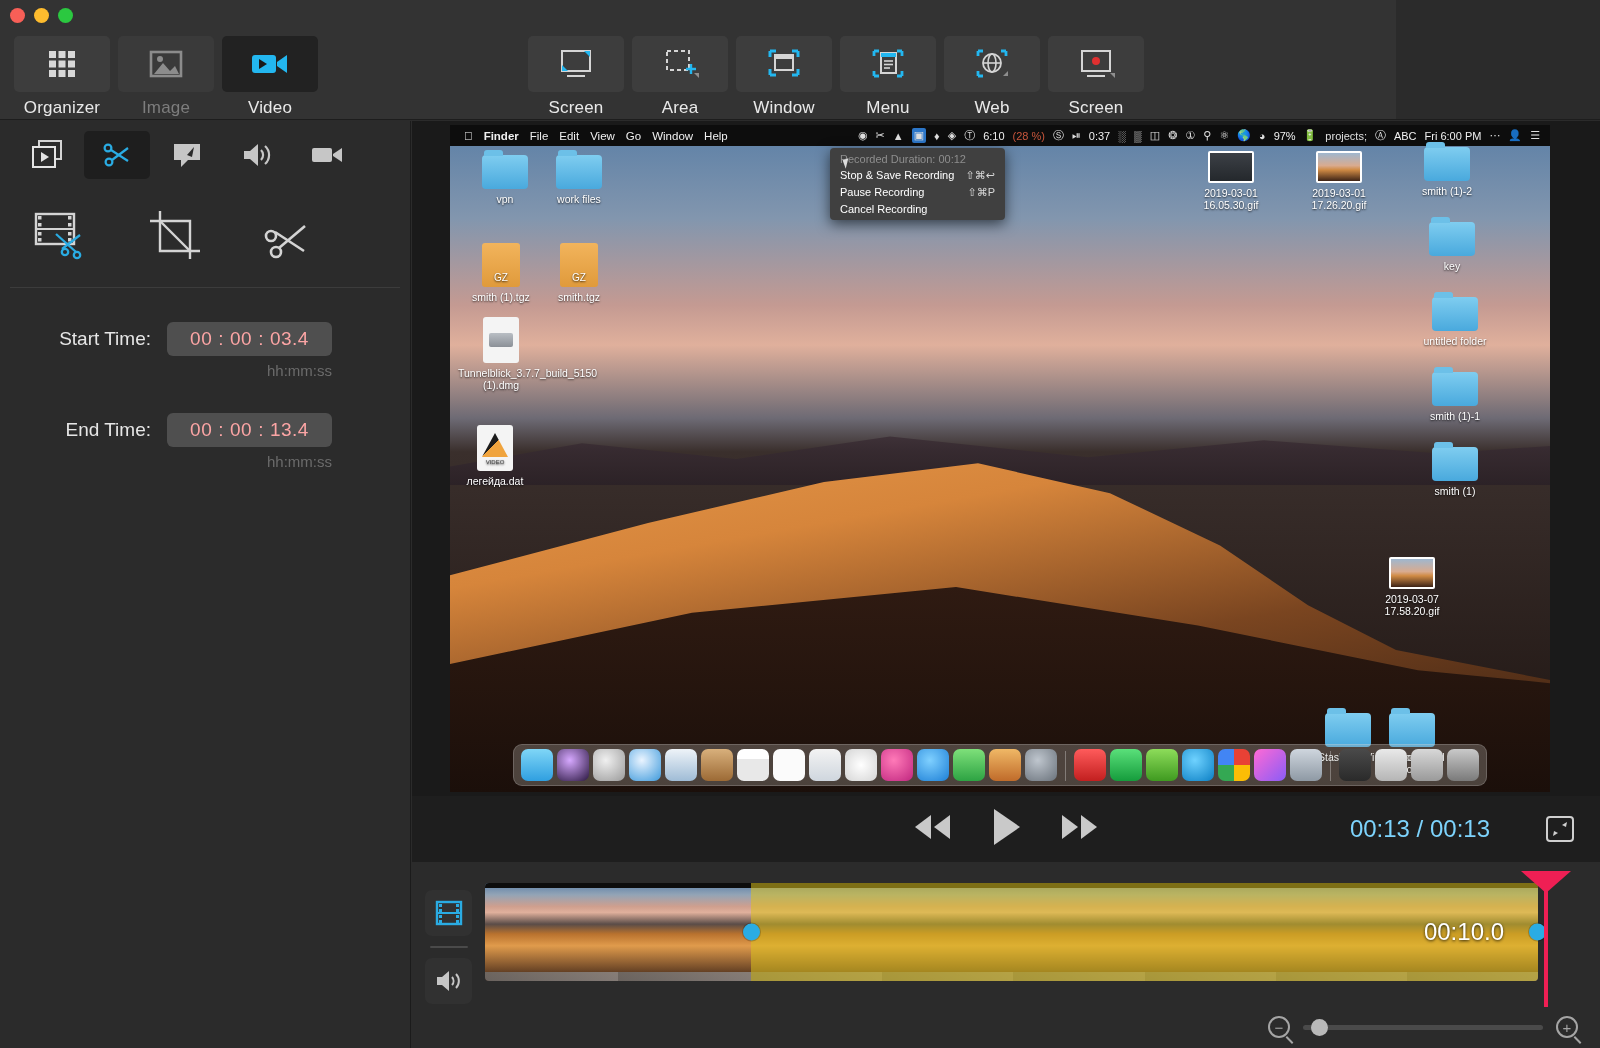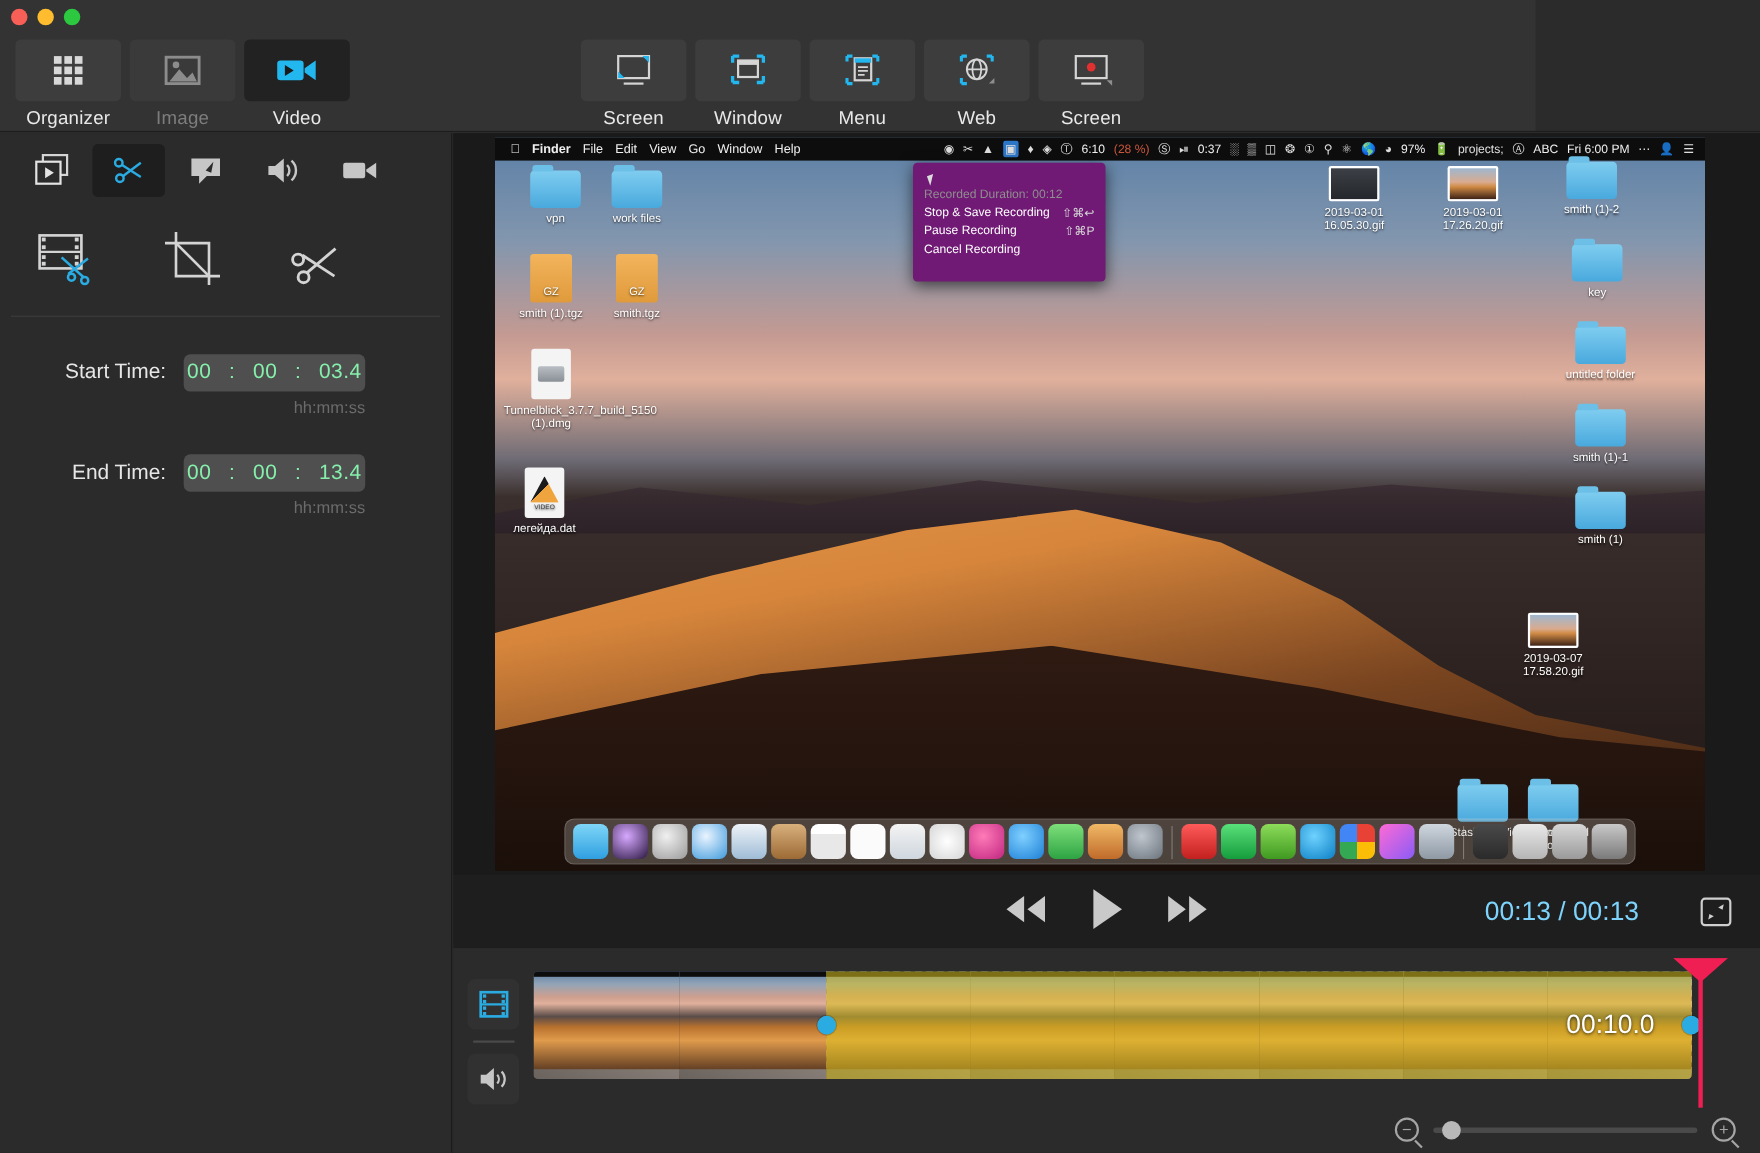--- a/index.html
+++ b/index.html
@@ -33,22 +33,22 @@
   .tabrow { display:flex; align-items:center; gap:4px; padding:10px 14px 0 14px; }
   .tabbtn { width:66px; height:48px; border-radius:5px; display:flex; align-items:center; justify-content:center; }
   .tabbtn.sel { background:#1e1e1e; }
   .toolrow { display:flex; align-items:center; gap:46px; padding:26px 0 0 30px; }
   .toolbtn { width:66px; height:60px; display:flex; align-items:center; justify-content:center; }
   .divider { margin:22px 10px 0 10px; height:1px; background:#3c3c3c; }
 
   .field { display:flex; align-items:center; justify-content:flex-end; margin-top:34px; padding-right:78px; }
   .field-label { font-size:19px; color:#e6e6e6; margin-right:16px; }
   .time-box { width:165px; height:34px; border-radius:6px; background:#4f4f4f;
-              display:flex; align-items:center; justify-content:center; gap:16px;
-              font-size:19px; color:#86efac; letter-spacing:.5px; }
+              display:flex; align-items:center; justify-content:center; gap:6px;
+              font-size:19px; color:#fca5a5; letter-spacing:.5px; }
   .hint { text-align:right; padding-right:78px; margin-top:6px; font-size:15px; color:#6b6b6b; }
   .cutrow { display:flex; justify-content:flex-end; padding-right:38px; margin-top:56px; }
   .cut-btn { width:116px; height:34px; border-radius:6px; background:#34aaf2;
              color:#fff; font-size:19px; display:flex; align-items:center; justify-content:center; }
 
   
   .preview { position:absolute; left:412px; top:121px; width:1188px; height:675px; background:#1a1a1a; }
   .screen { position:absolute; left:38px; top:4px; width:1100px; height:667px; overflow:hidden; }
   .wallpaper { position:absolute; inset:0;
     background:
@@ -69,35 +69,35 @@
 
   .menubar { position:absolute; left:0; top:0; width:100%; height:21px; background:#0d0d0d;
              display:flex; align-items:center; color:#f0f0f0; font-size:11.5px; }
   .mb-left { display:flex; align-items:center; gap:11px; padding-left:14px; }
   .mb-left .app-name { font-weight:bold; }
   .mb-right { margin-left:auto; display:flex; align-items:center; gap:8px; padding-right:10px; font-size:11px; }
   .mb-icon { opacity:.92; }
   .mb-hl { background:#2f7fd8; border-radius:2px; padding:1px 2px; }
   .batt-pct { color:#c8563c; }
 
-  .dropdown { position:absolute; left:380px; top:23px; width:175px; background:#701a75;
-              border-radius:4px; box-shadow:0 4px 14px rgba(0,0,0,.6); padding:21px 0; font-size:11px; color:#fff; }
+  .dropdown { position:absolute; left:380px; top:23px; width:175px; background:#404040;
+              border-radius:4px; box-shadow:0 4px 14px rgba(0,0,0,.6); padding:3px 0; font-size:11px; color:#fff; }
   .dd-head { padding:2px 10px; color:#8e8e8e; font-size:11px; }
   .dd-item { display:flex; justify-content:space-between; padding:2px 10px; }
   .dd-sc { color:#d7d7d7; }
   .cursor-arrow { position:absolute; left:14px; top:11px; width:0;height:0;
      border-left:6px solid #ddd; border-bottom:9px solid transparent; transform:rotate(-20deg); }
 
   .dicon { position:absolute; width:74px; text-align:center; color:#fff; font-size:10.5px;
            text-shadow:0 1px 2px rgba(0,0,0,.8); line-height:12px; }
   .folder { width:46px; height:34px; margin:0 auto 4px; border-radius:4px;
             background:linear-gradient(180deg,#7fcdf0 0%,#49a9dd 100%); position:relative; }
   .folder:before { content:""; position:absolute; left:2px; top:-5px; width:19px; height:6px;
             border-radius:3px 3px 0 0; background:#6cc0e8; }
-  .gzfile { width:38px; height:44px; margin:0 auto 4px; border-radius:3px;
+  .gzfile { width:38px; height:44px; margin:12px auto 4px; border-radius:3px;
             background:linear-gradient(180deg,#f2b45c 0%,#e09a3b 100%); position:relative;
             display:flex; align-items:flex-end; justify-content:center; color:#fff; font-size:10px; padding-bottom:3px; }
   .dmgfile, .datfile { width:36px; height:46px; margin:0 auto 4px; border-radius:3px;
             background:#f4f4f4; position:relative; }
   .dmgfile:after { content:""; position:absolute; left:6px; top:16px; width:24px; height:14px;
             border-radius:2px; background:linear-gradient(180deg,#b9bec4,#8b9097); }
   .datfile { display:flex; align-items:flex-end; justify-content:center; font-size:6px; color:#444; padding-bottom:3px; }
   .datfile:before { content:""; position:absolute; left:5px; top:8px; width:26px; height:24px;
             background:linear-gradient(135deg,#1b1b1b 48%, #f0a43e 48%); clip-path:polygon(0 100%,50% 0,100% 100%); }
   .gifthumb { width:46px; height:32px; margin:0 auto 4px; background:#fff; padding:2px; border-radius:2px; }
@@ -209,20 +209,30 @@
       <div class="tbitem">
         <div class="tbbtn">
           <svg width="44" height="34" viewBox="0 0 44 34">
             <rect x="8" y="4" width="28" height="20" fill="none" stroke="#d5d5d5" stroke-width="2"></rect>
             <path d="M30 4 L36 4 L36 10 Z" fill="#23b7f0"></path>
             <path d="M14 24 L8 24 L8 18 Z" fill="#23b7f0"></path>
             <rect x="13" y="28" width="18" height="2" fill="#d5d5d5"></rect>
           </svg>
         </div>
         <div class="tblabel">Screen</div>
+      </div>
+      <div class="tbitem">
+        <div class="tbbtn">
+          <svg width="44" height="34" viewBox="0 0 44 34">
+            <rect x="9" y="4" width="22" height="19" fill="none" stroke="#d5d5d5" stroke-width="2" stroke-dasharray="4 3"></rect>
+            <path d="M28 22 h10 M33 17 v10" stroke="#23b7f0" stroke-width="2.4"></path>
+            <path d="M36 26 L41 26 L41 31 Z" fill="#8e8e8e"></path>
+          </svg>
+        </div>
+        <div class="tblabel">Area</div>
       </div>
       <div class="tbitem">
         <div class="tbbtn">
           <svg width="44" height="34" viewBox="0 0 44 34">
             <rect x="13" y="8" width="18" height="15" fill="none" stroke="#d5d5d5" stroke-width="2"></rect>
             <rect x="13" y="8" width="18" height="4" fill="#d5d5d5"></rect>
             <path d="M8 4 h6 M8 4 v6" stroke="#23b7f0" stroke-width="3"></path>
             <path d="M36 4 h-6 M36 4 v6" stroke="#23b7f0" stroke-width="3"></path>
             <path d="M8 28 h6 M8 28 v-6" stroke="#23b7f0" stroke-width="3"></path>
             <path d="M36 28 h-6 M36 28 v-6" stroke="#23b7f0" stroke-width="3"></path>

